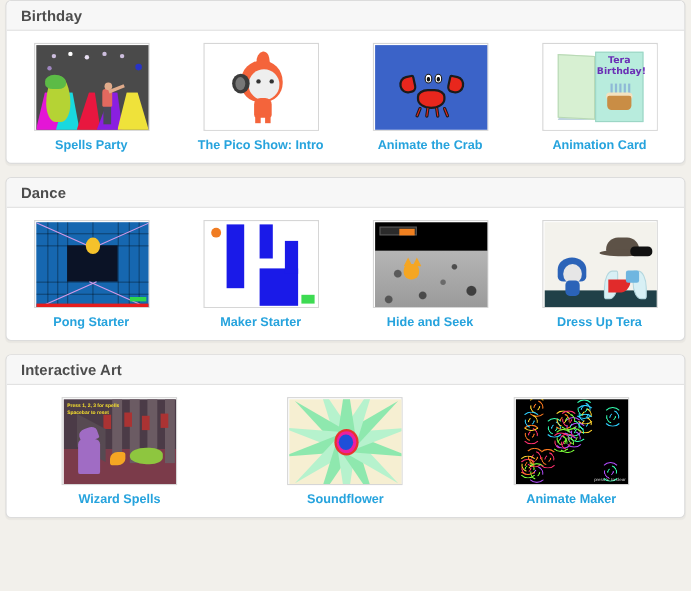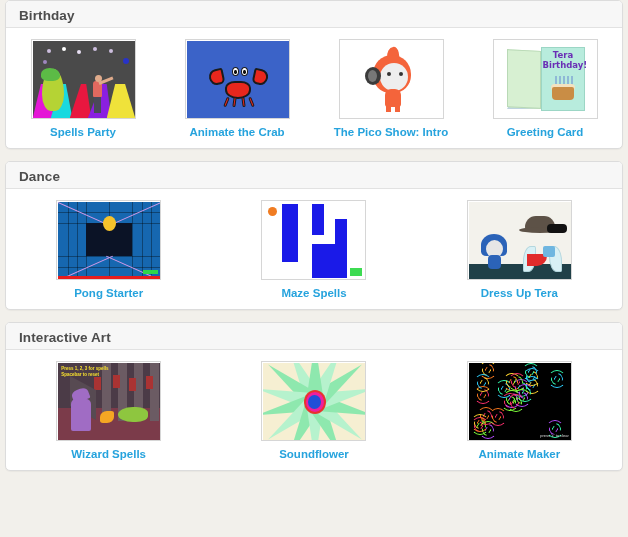--- a/index.html
+++ b/index.html
@@ -234,55 +234,55 @@
             <div class="dp-person-body"></div>
             <div class="dp-arm"></div>
             <div class="dp-person-head"></div>
           </div>
         </div>
         <a class="proj-label">Spells Party</a>
       </div>
 
       <div class="cell">
         <div class="thumb-wrap">
+          <div class="thumb t-pico">
+            <div class="pico-tip"></div>
+            <div class="pico-hood"></div>
+            <div class="pico-face"></div>
+            <div class="pico-ear"></div>
+            <div class="pico-ear2"></div>
+            <div class="pico-eye" style="left:46px"></div>
+            <div class="pico-eye" style="left:58px"></div>
+            <div class="pico-body"></div>
+            <div class="pico-leg" style="left:45px"></div>
+            <div class="pico-leg" style="left:54px"></div>
+          </div>
+        </div>
+        <a class="proj-label">The Pico Show: Intro</a>
+      </div>
+
+      <div class="cell">
+        <div class="thumb-wrap">
           <div class="thumb t-crab">
             <div class="crab-claw l"></div>
             <div class="crab-claw r"></div>
             <div class="crab-body"></div>
             <div class="crab-eye l">
                 <span></span>
               </div>
             <div class="crab-eye r">
                 <span></span>
               </div>
             <div class="crab-leg" style="left:38px;transform:rotate(22deg)"></div>
             <div class="crab-leg" style="left:46px;transform:rotate(8deg)"></div>
             <div class="crab-leg" style="left:55px;transform:rotate(-8deg)"></div>
             <div class="crab-leg" style="left:63px;transform:rotate(-22deg)"></div>
           </div>
         </div>
         <a class="proj-label">Animate the Crab</a>
-      </div>
-
-      <div class="cell">
-        <div class="thumb-wrap">
-          <div class="thumb t-pico">
-            <div class="pico-tip"></div>
-            <div class="pico-hood"></div>
-            <div class="pico-face"></div>
-            <div class="pico-ear"></div>
-            <div class="pico-ear2"></div>
-            <div class="pico-eye" style="left:46px"></div>
-            <div class="pico-eye" style="left:58px"></div>
-            <div class="pico-body"></div>
-            <div class="pico-leg" style="left:45px"></div>
-            <div class="pico-leg" style="left:54px"></div>
-          </div>
-        </div>
-        <a class="proj-label">The Pico Show: Intro</a>
       </div>
 
       <div class="cell">
         <div class="thumb-wrap">
           <div class="thumb t-card">
             <div class="gc-shadow"></div>
             <div class="gc-left"></div>
             <div class="gc-right"></div>
             <div class="gc-txt">
               <div>Tera</div>
@@ -290,21 +290,21 @@
             </div>
             <div class="gc-candle" style="left:60px"></div>
             <div class="gc-candle" style="left:64px"></div>
             <div class="gc-candle" style="left:68px"></div>
             <div class="gc-candle" style="left:72px"></div>
             <div class="gc-candle" style="left:76px"></div>
             <div class="gc-icing"></div>
             <div class="gc-cake"></div>
           </div>
         </div>
-        <a class="proj-label">Greeting Card</a>
+        <a class="proj-label">Animation Card</a>
       </div>
 
     </div>
   </div>
 
   <div class="section">
     <div class="section-header">
       <span class="section-title">Dance</span>
     </div>
     <div class="grid">
@@ -340,23 +340,38 @@
         <div class="thumb-wrap">
           <div class="thumb t-maze">
             <div class="mz" style="left:19px;top:2px;width:16px;height:58px"></div>
             <div class="mz" style="left:49px;top:2px;width:12px;height:31px"></div>
             <div class="mz" style="left:49px;top:42px;width:35px;height:34px"></div>
             <div class="mz" style="left:72px;top:17px;width:12px;height:30px"></div>
             <div class="mz-dot"></div>
             <div class="mz-goal"></div>
           </div>
         </div>
-        <a class="proj-label">Maze Spells</a>
-      </div>
-
+        <a class="proj-label">Maker Starter</a>
+      </div>
+
+      <div class="cell">
+        <div class="thumb-wrap">
+          <div class="thumb t-hide">
+            <div class="hs-sky"></div>
+            <div class="hs-ground"></div>
+            <div class="hs-hud">
+                <i></i>
+              </div>
+            <div class="hs-ear" style="left:26px"></div>
+            <div class="hs-ear" style="left:34px"></div>
+            <div class="hs-cat"></div>
+          </div>
+        </div>
+        <a class="proj-label">Hide and Seek</a>
+      </div>
 
       <div class="cell">
         <div class="thumb-wrap">
           <div class="thumb t-tera">
             <div class="tr-floor"></div>
             <div class="tr-hat"></div>
             <div class="tr-hatbrim"></div>
             <div class="tr-glass"></div>
             <div class="tr-wing" style="left:54px;top:44px;width:13px;height:26px;border-radius:60% 10% 60% 10%"></div>
             <div class="tr-wing" style="left:80px;top:44px;width:13px;height:26px;border-radius:10% 60% 10% 60%"></div>

